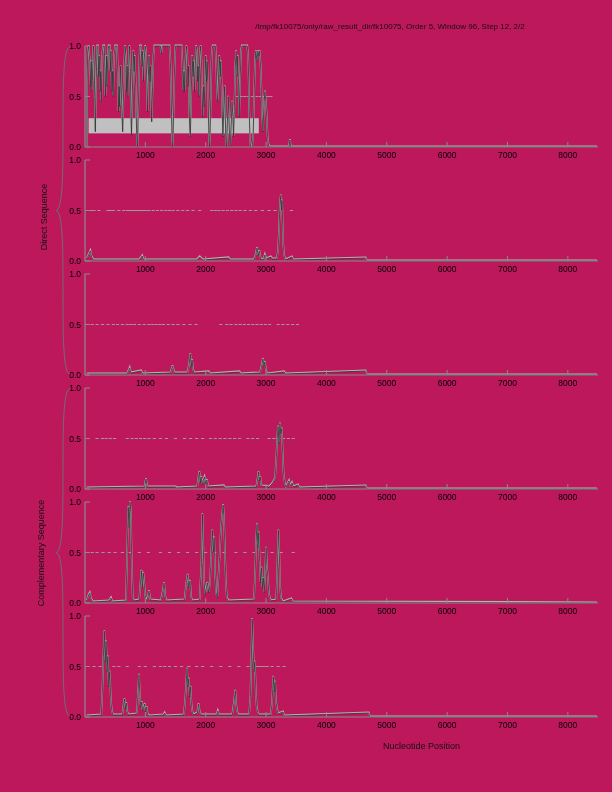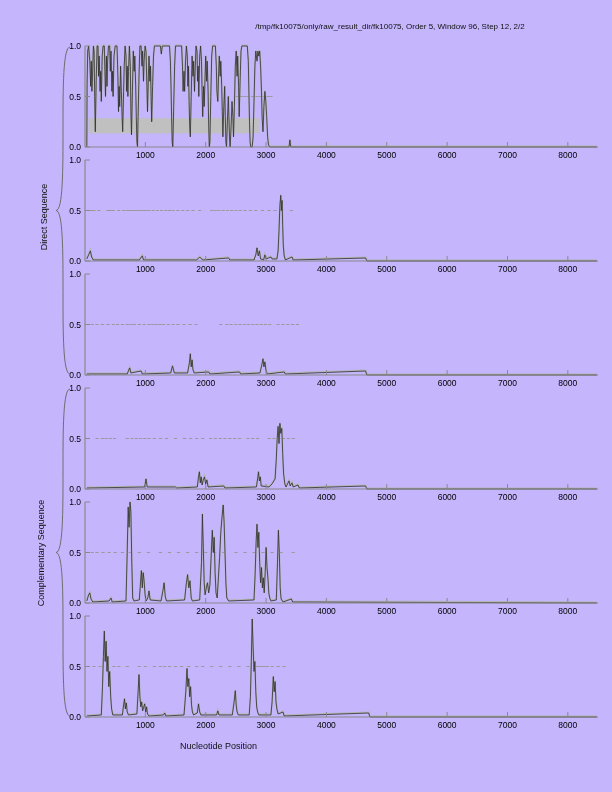--- a/index.html
+++ b/index.html
@@ -1,22 +1,22 @@
 <!DOCTYPE html>
 <html><head>
 <meta charset="utf-8">
 <style>
   html,body{margin:0;padding:0;background:#ffffff;}
-  #page{position:relative;width:612px;height:792px;background:#c4b5fd;overflow:hidden;
+  #page{position:relative;width:612px;height:792px;background:#be185d;overflow:hidden;
         font-family:"Liberation Sans",sans-serif;color:#000;}
   #title{position:absolute;top:22px;left:180px;width:420px;text-align:center;
          font-size:8px;letter-spacing:0px;color:#111;}
   .vlabel{position:absolute;font-size:9px;white-space:nowrap;color:#111;
           transform:translate(-50%,-50%) rotate(-90deg);}
-  #xlabel{position:absolute;top:741px;left:180px;width:280px;text-align:left;font-size:9px;color:#111;}
+  #xlabel{position:absolute;top:741px;left:180px;width:280px;text-align:right;font-size:9px;color:#111;}
   svg text{font-family:"Liberation Sans",sans-serif;}
 </style>
 </head>
 <body>
 
 <div id="page">
   <div id="title">/tmp/fk10075/only/raw_result_dir/fk10075, Order 5, Window 96, Step 12, 2/2</div>
 
   <div class="vlabel" style="left:44px;top:217px;">Direct Sequence</div>
   <div class="vlabel" style="left:41px;top:553px;">Complementary Sequence</div>

